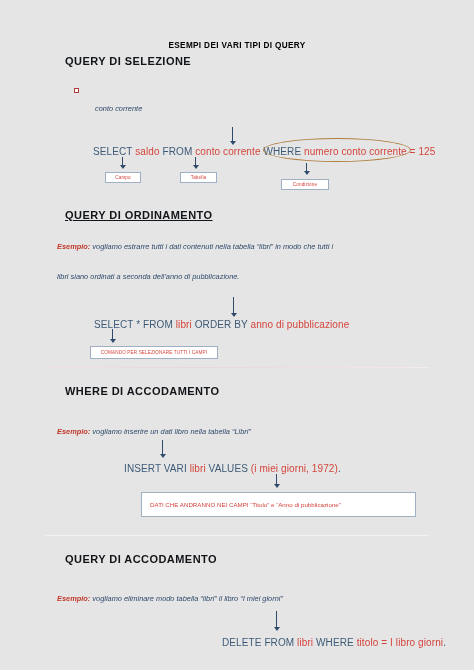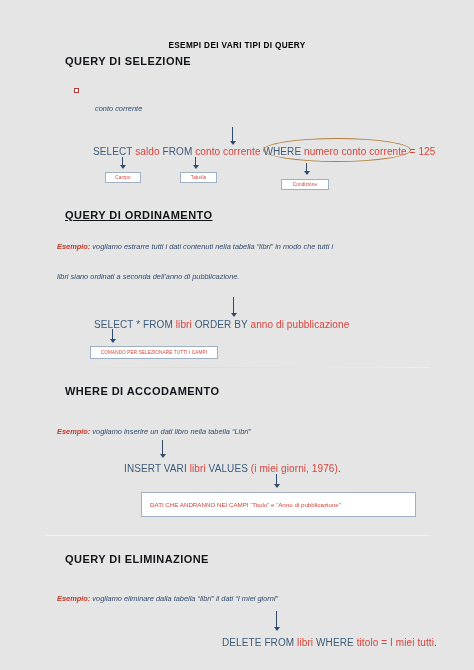--- a/index.html
+++ b/index.html
@@ -217,41 +217,41 @@
     <span class="kw-it">Esempio:</span>
     <span>vogliamo inserire un dati libro nella tabella “Libri”</span>
   </div>
 
   <div class="abs arrow" style="left:158px; top:440px; height:20px;">
     <div class="shaft" style="height:15px;"></div>
     <div class="head" style="top:14px;"></div>
   </div>
 
   <div class="abs sql-line" style="left:108px; top:463px;">
-    <span class="blue">INSERT VARI </span><span class="red">libri</span><span class="blue"> VALUES </span><span class="red">(i miei giorni, 1976)</span><span class="blue">.</span>
+    <span class="blue">INSERT VARI </span><span class="red">libri</span><span class="blue"> VALUES </span><span class="red">(i miei giorni, 1972)</span><span class="blue">.</span>
   </div>
 
   <div class="abs arrow" style="left:272px; top:474px; height:16px;">
     <div class="shaft" style="height:11px;"></div>
     <div class="head" style="top:10px;"></div>
   </div>
 
   <div class="abs big-box" style="left:141px; top:492px; width:275px; height:25px; font-size:6.2px; line-height:24px;">DATI CHE ANDRANNO NEI CAMPI “Titolo” e “Anno di pubblicazione”</div>
 
   <div class="abs divider-faint" style="left:45px; top:535px; width:384px;"></div>
 
-  <div class="abs section-head" style="left:45px; top:553px;">QUERY DI ELIMINAZIONE</div>
+  <div class="abs section-head" style="left:45px; top:553px;">QUERY DI ACCODAMENTO</div>
 
   <div class="abs example-line" style="left:57px; top:592px; width:370px;">
     <span class="kw-it">Esempio:</span>
-    <span>vogliamo eliminare dalla tabella “libri” il dati “I miei giorni”</span>
+    <span>vogliamo eliminare modo tabella “libri” il libro “I miei giorni”</span>
   </div>
 
   <div class="abs arrow" style="left:272px; top:611px; height:22px;">
     <div class="shaft" style="height:17px;"></div>
     <div class="head" style="top:16px;"></div>
   </div>
 
   <div class="abs sql-line" style="left:206px; top:637px;">
-    <span class="blue">DELETE FROM </span><span class="red">libri</span><span class="blue"> WHERE </span><span class="red">titolo = I miei tutti</span><span class="blue">.</span>
+    <span class="blue">DELETE FROM </span><span class="red">libri</span><span class="blue"> WHERE </span><span class="red">titolo = I libro giorni</span><span class="blue">.</span>
   </div>
 
 </div>
 
 </body></html>

